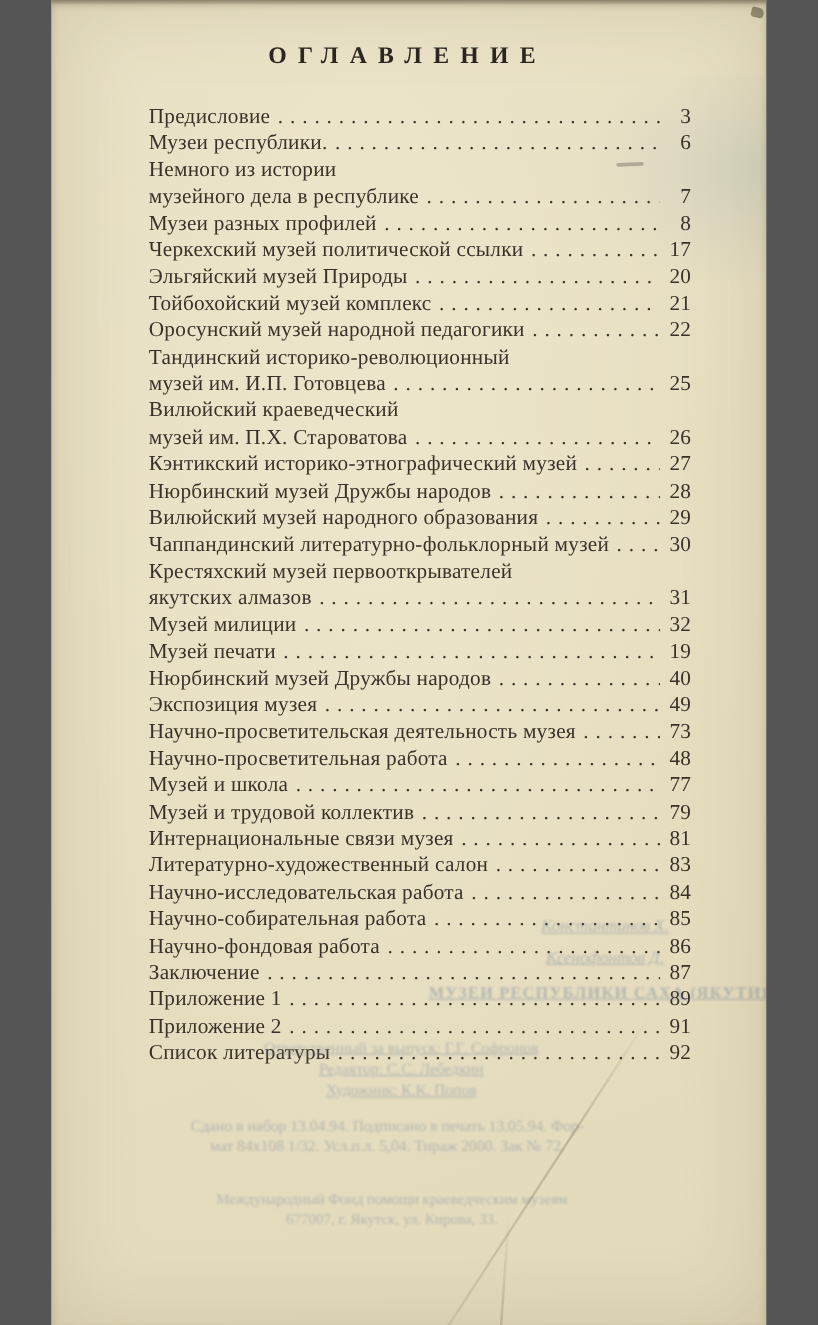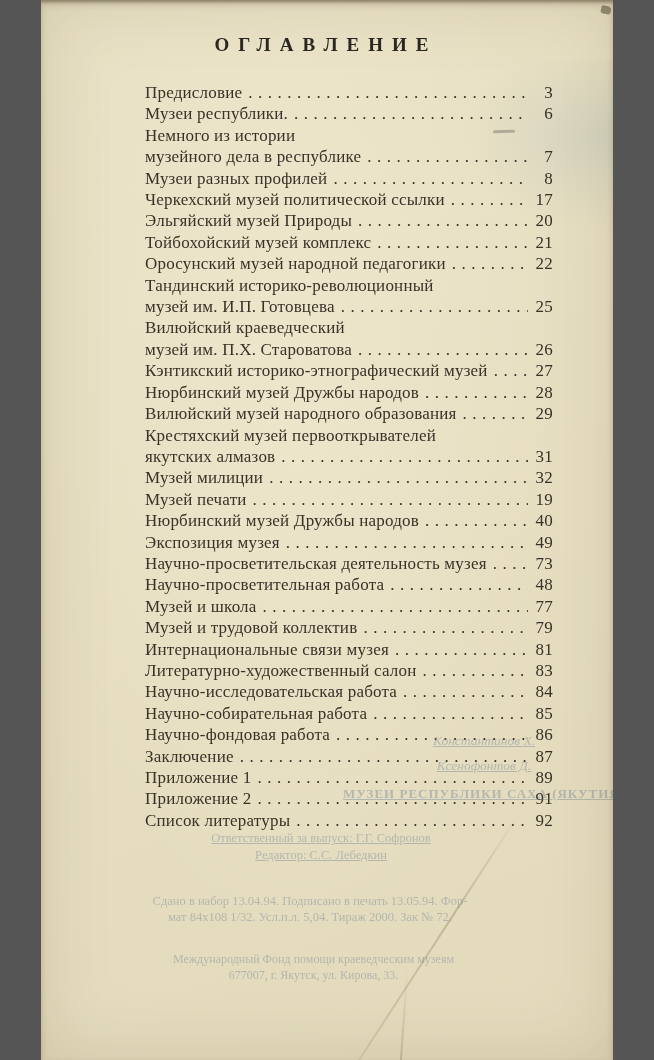--- a/index.html
+++ b/index.html
@@ -29,21 +29,20 @@
   .title {
     position:absolute; left:60px; top:34px; width:450px;
     text-align:center; font-size:19px; font-weight:bold;
     letter-spacing:9px; color:#2b2620;
   }
   .toc-list { position:absolute; left:78px; top:82px; width:434px; }
   .toc-row {
     display:flex; align-items:center;
     font-size:17px; line-height:21.4px; white-space:nowrap;
     letter-spacing:0.2px;
-    margin-left:26px;
   }
   .toc-label { flex:none; }
   .toc-leader {
     flex:1 1 auto; overflow:hidden; white-space:nowrap;
     padding-left:6px; min-width:0;
   }
   .toc-leader::after {
     content:"..........................................................................";
     letter-spacing:5.5px; font-size:17px; color:#3a3128;
   }
@@ -168,20 +167,25 @@
         <span class="toc-label">Нюрбинский музей Дружбы народов</span>
         <span class="toc-leader"></span>
         <span class="toc-page">28</span>
       </div>
       <div class="toc-row">
         <span class="toc-label">Вилюйский музей народного образования</span>
         <span class="toc-leader"></span>
         <span class="toc-page">29</span>
       </div>
       <div class="toc-row">
+        <span class="toc-label">Чаппандинский литературно-фольклорный музей</span>
+        <span class="toc-leader"></span>
+        <span class="toc-page">30</span>
+      </div>
+      <div class="toc-row">
         <span class="toc-label">Крестяхский музей первооткрывателей</span>
       </div>
       <div class="toc-row">
         <span class="toc-label">якутских алмазов</span>
         <span class="toc-leader"></span>
         <span class="toc-page">31</span>
       </div>
       <div class="toc-row">
         <span class="toc-label">Музей милиции</span>
         <span class="toc-leader"></span>
@@ -270,20 +274,21 @@
     </div>
 
   <div class="st st-a">
       <div class="st-line">Константинов Х.</div>
       <div class="st-line">Ксенофонтов Д.</div>
       <div class="st-line">МУЗЕИ РЕСПУБЛИКИ САХА (ЯКУТИЯ)</div>
     </div>
   <div class="st st-b">
       <div class="st-line">Ответственный за выпуск: Г.Г. Софронов</div>
       <div class="st-line">Редактор: С.С. Лебедкин</div>
+      <div class="st-line">Художник: К.К. Попов</div>
     </div>
   <div class="st st-c">
       <div class="st-line">Сдано в набор 13.04.94. Подписано в печать 13.05.94. Фор-</div>
       <div class="st-line">мат 84х108 1/32. Усл.п.л. 5,04. Тираж 2000. Зак № 72.</div>
     </div>
   <div class="st st-d">
       <div class="st-line">Международный Фонд помощи краеведческим музеям</div>
       <div class="st-line">677007, г. Якутск, ул. Кирова, 33.</div>
     </div>
 

